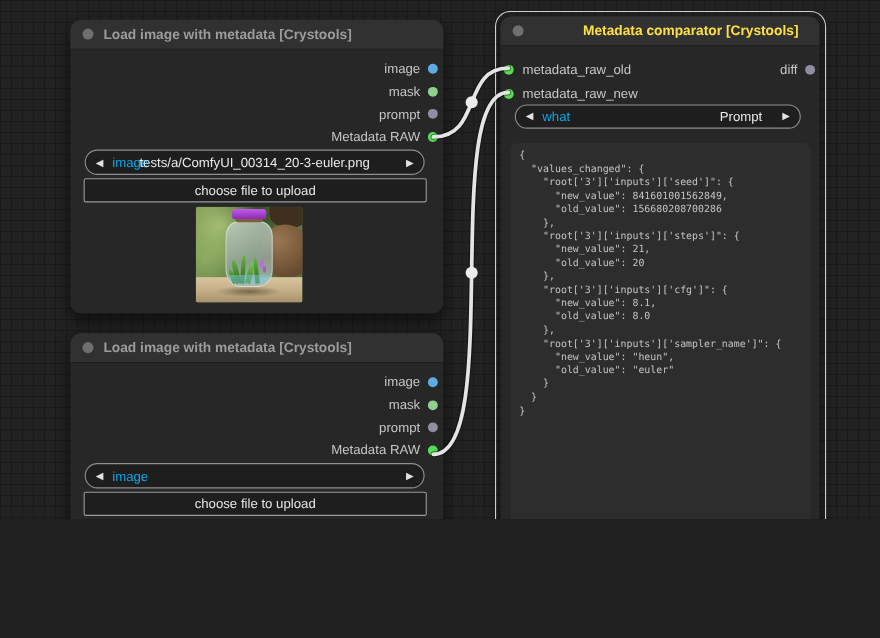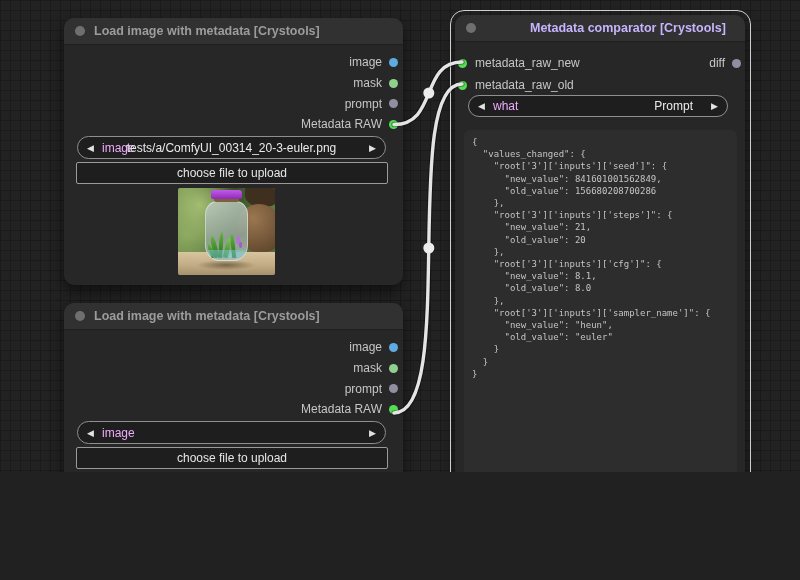--- a/index.html
+++ b/index.html
@@ -18,38 +18,38 @@
   #node1{left:64px;top:18px;width:339px;height:267px;}
   #node2{left:64px;top:303px;width:339px;height:267px;}
   #node3{left:455px;top:15px;width:290px;height:558px;}
   .sel-outline{position:absolute;left:450px;top:10px;width:299px;height:567px;
         border:1.5px solid #cfcfcf;border-radius:14px;z-index:45;pointer-events:none;}
 
   .node-header{height:26px;display:flex;align-items:center;gap:9px;padding:0 11px;
         background:#313131;border-bottom:1px solid #1f1f1f;border-radius:10px 10px 0 0;}
   .tdot{width:10px;height:10px;border-radius:50%;background:#6f6f6f;flex:none;}
   .ntitle{font-size:12.5px;font-weight:bold;color:#9c9c9c;white-space:nowrap;overflow:hidden;}
-  #node3 .ntitle{color:#c4b5fd;padding-left:45px;}
+  #node3 .ntitle{color:#fde047;padding-left:45px;}
 
   .outs{position:absolute;top:34px;left:0;right:0;}
   .srow{height:20.7px;display:flex;align-items:center;justify-content:flex-end;gap:7px;padding-right:5px;}
   .slabel{font-size:12px;color:#c6c6c6;white-space:nowrap;}
   .sdot{width:9px;height:9px;border-radius:50%;flex:none;}
   .c-img{background:#5dabe0}.c-mask{background:#8fd08f}.c-prm{background:#8f8fa1}.c-meta{background:#55dc55}
 
   .ins{position:absolute;top:37px;left:0;right:0;}
   .irow{height:22px;display:flex;align-items:center;gap:8px;padding-left:3px;}
   .diffrow{position:absolute;top:37px;right:4px;height:22px;display:flex;align-items:center;gap:7px;margin-left:48px;}
 
   .combo{position:absolute;height:21px;background:#1e1e1e;border:1px solid #8f8f8f;border-radius:12px;}
   #node1 .combo,#node2 .combo{left:13px;right:17px;top:118px;}
   #node3 .combo{left:13px;right:17px;top:80px;height:20px;}
   .arr{position:absolute;top:50%;transform:translateY(-50%);font-size:9px;color:#e2e2e2;line-height:1;}
   .arr-l{left:9px}.arr-r{right:9px}
-  .wname{position:absolute;left:24px;top:50%;transform:translateY(-50%);font-size:12px;color:#f0abfc;}
+  .wname{position:absolute;left:24px;top:50%;transform:translateY(-50%);font-size:12px;color:#0ea5e9;}
   .wval{position:absolute;left:26px;right:26px;top:50%;transform:translateY(-50%);
         font-size:12px;color:#eaeaea;text-align:center;white-space:nowrap;}
   #node3 .wval{text-align:right;right:34px;}
 
   .upbtn{position:absolute;left:12px;right:15px;top:144px;height:20px;background:#1e1e1e;
         border:1px solid #9a9a9a;border-radius:2px;color:#e6e6e6;font-size:12px;
         font-family:inherit;display:flex;align-items:center;justify-content:center;cursor:pointer;}
 
   .preview{position:absolute;overflow:hidden;border-radius:2px;background:#333;}
   #node1 .preview{left:114px;top:170px;width:97px;height:87px;}
@@ -236,25 +236,25 @@
   <div class="sel-outline"></div>
 
   <div class="node" id="node3">
     <div class="node-header">
       <span class="tdot"></span>
       <span class="ntitle">Metadata comparator [Crystools]</span>
     </div>
     <div class="ins">
       <div class="irow">
         <span class="sdot c-meta"></span>
+        <span class="slabel">metadata_raw_old</span>
+      </div>
+      <div class="irow">
+        <span class="sdot c-meta"></span>
         <span class="slabel">metadata_raw_new</span>
-      </div>
-      <div class="irow">
-        <span class="sdot c-meta"></span>
-        <span class="slabel">metadata_raw_old</span>
       </div>
     </div>
     <div class="diffrow">
       <span class="slabel">diff</span>
       <span class="sdot c-prm"></span>
     </div>
     <div class="combo">
       <span class="arr arr-l">◀</span>
       <span class="wname">what</span>
       <span class="wval">Prompt</span>

